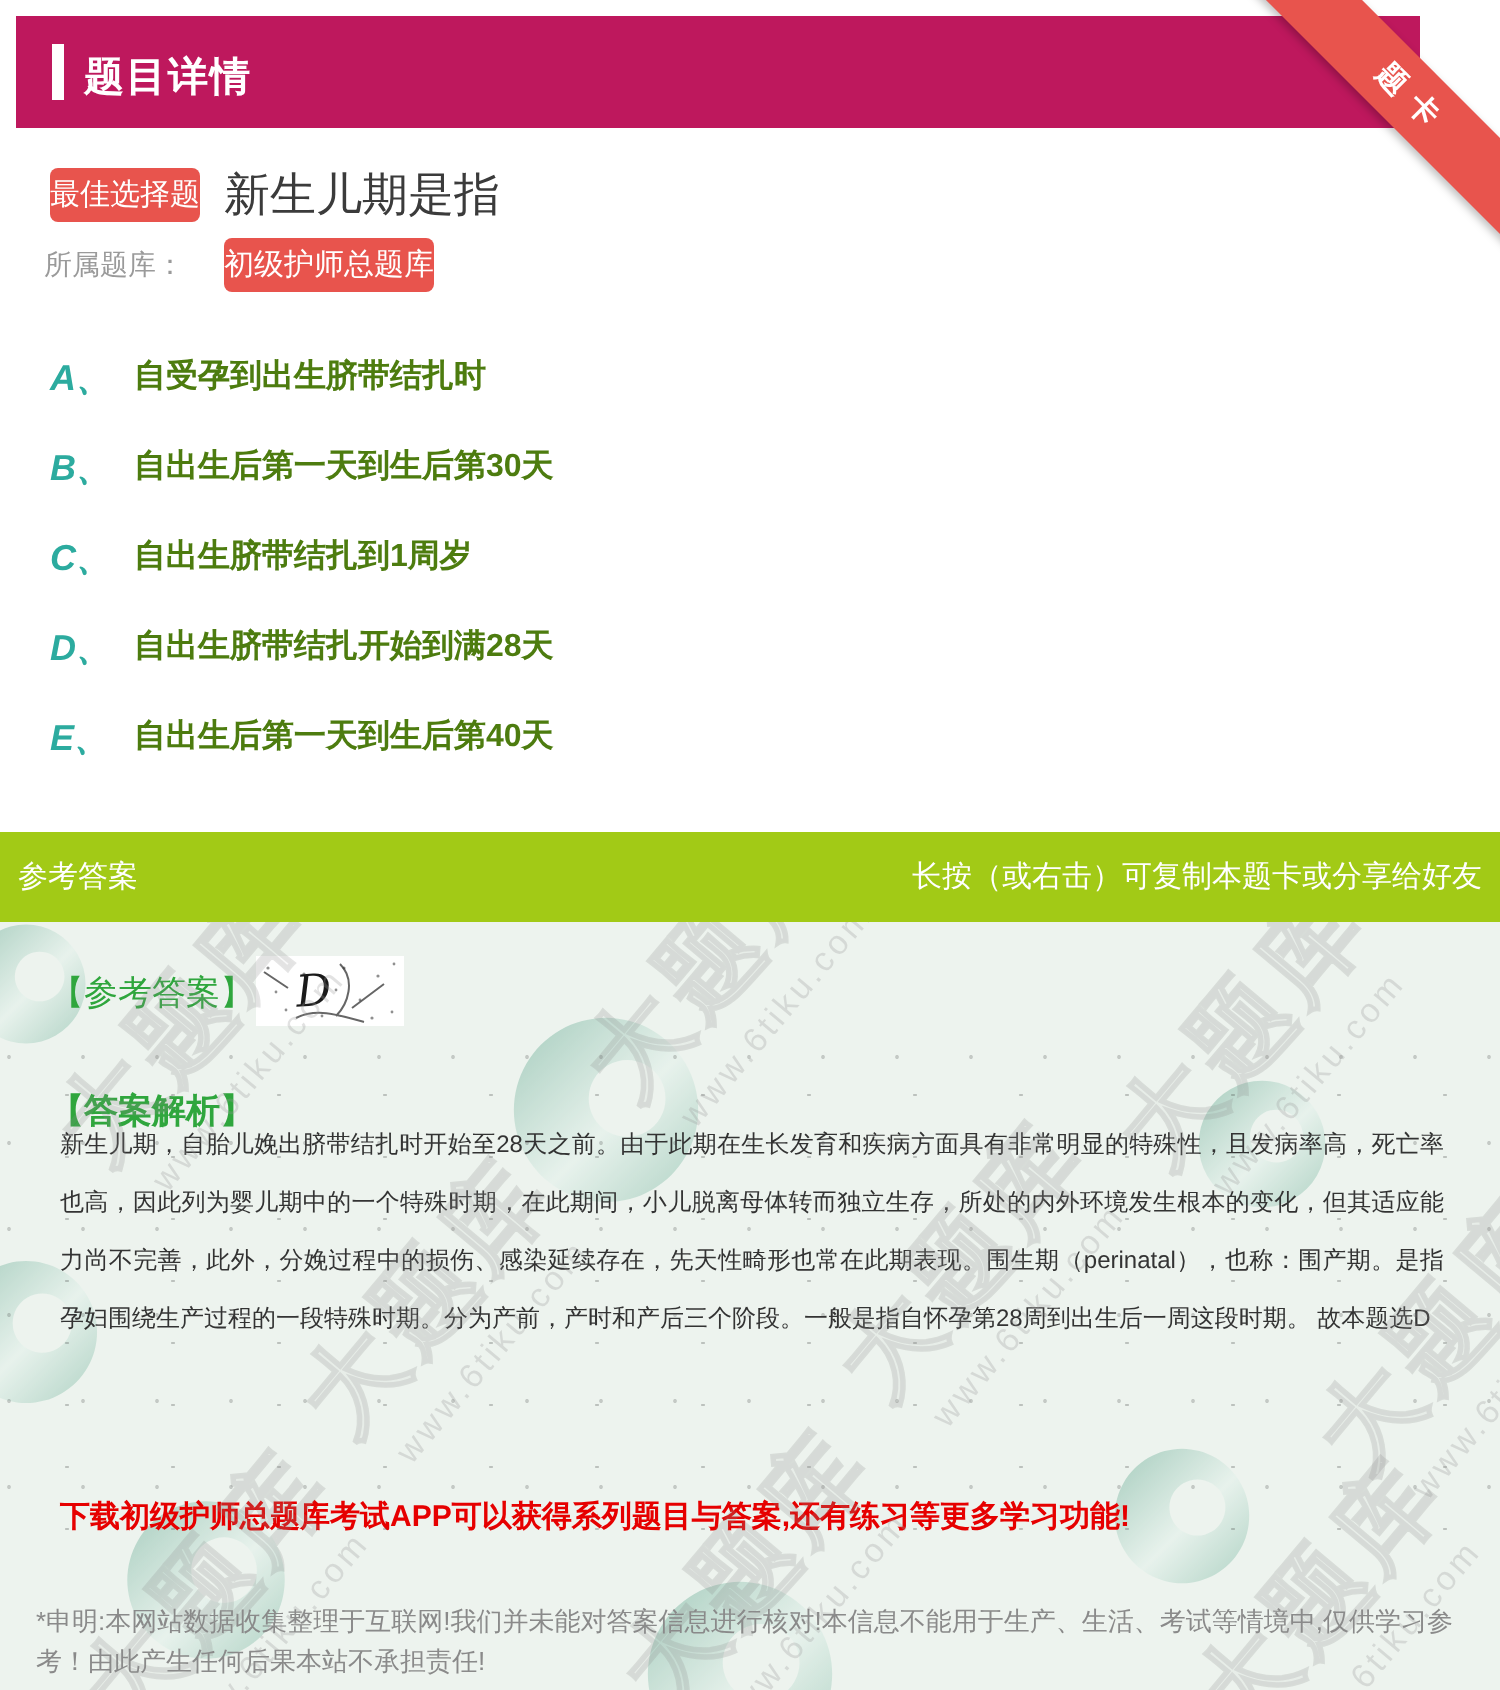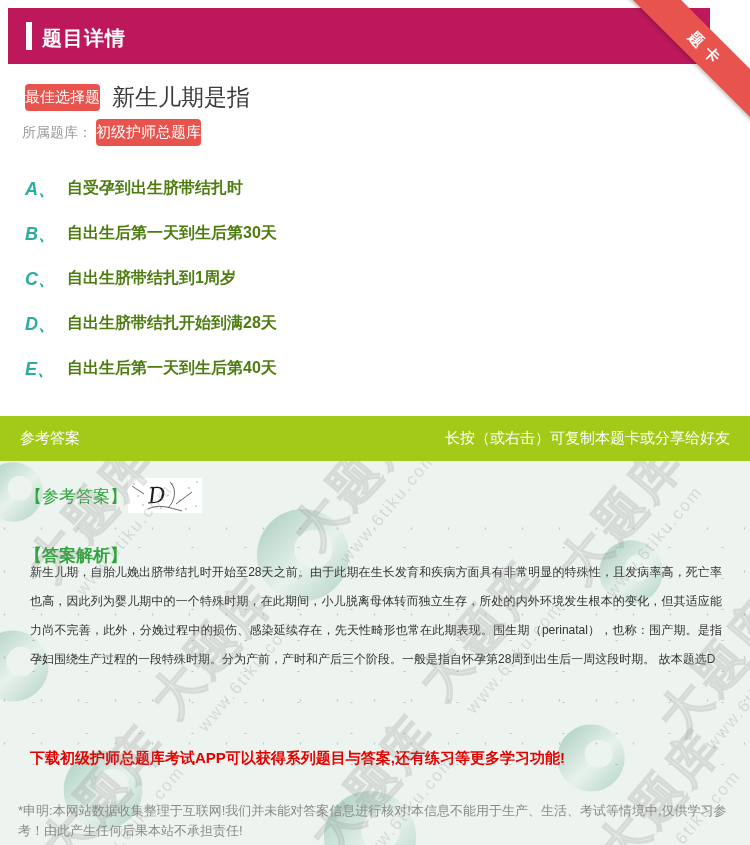--- a/index.html
+++ b/index.html
@@ -21,29 +21,29 @@
   .ribbon-band span { color:#fff; font-size:15px; font-weight:bold; letter-spacing:7px; margin-left:7px; }
   .ribbon-fold {
     position:absolute; top:84px; right:0; width:0; height:0; z-index:4;
     border-top:23px solid #c13a32; border-left:23px solid transparent;
   }
   
   .badge { background:#e8544d; color:#fff; font-size:15px; padding:4px 0; border-radius:4px; display:inline-block; }
   .q-row { position:absolute; left:25px; top:82px; display:flex; align-items:center; }
   .q-title { font-size:23px; color:#3b3b3b; margin-left:12px; }
   .bank-row { position:absolute; left:22px; top:119px; display:flex; align-items:center; }
-  .bank-label { color:#9a9a9a; font-size:14px; margin-right:4px; }
+  .bank-label { color:#9a9a9a; font-size:14px; margin-right:20px; }
   .option { position:absolute; left:25px; display:flex; align-items:flex-start; }
   .opt-letter { color:#2cab9f; font-size:18px; font-weight:bold; font-style:italic; width:42px; flex:none; }
   .opt-text { color:#4d7c0f; font-size:16px; padding-top:1px;font-weight:bold; }
   
   .answer-bar {
     position:absolute; left:0; top:416px; width:750px; height:45px; background:#a2ca16;
     display:flex; align-items:center; justify-content:space-between;
-    padding:0 20px; box-sizing:border-box;
+    padding:0 9px; box-sizing:border-box;
   }
   .answer-bar span { color:#ffffff; font-size:15px; }
   
   .answer-panel { position:absolute; left:0; top:461px; width:750px; height:384px; background:#edf3ee; overflow:hidden; }
   .donut { position:absolute; z-index:1; opacity:0.75; }
   .wm-group { position:absolute; z-index:6; transform:rotate(-50deg); opacity:0.28; pointer-events:none; text-align:center; }
   .wm-brand { display:block; font-size:50px; font-weight:bold; color:rgba(160,160,160,0.25);
               -webkit-text-stroke:1.2px rgba(140,140,140,0.8); letter-spacing:4px; white-space:nowrap; }
   .wm-url { display:block; font-size:17px; color:#9a9a9a; letter-spacing:2px; white-space:nowrap; }
   .panel-content { position:absolute; left:0; top:0; width:750px; height:384px; z-index:2; }

